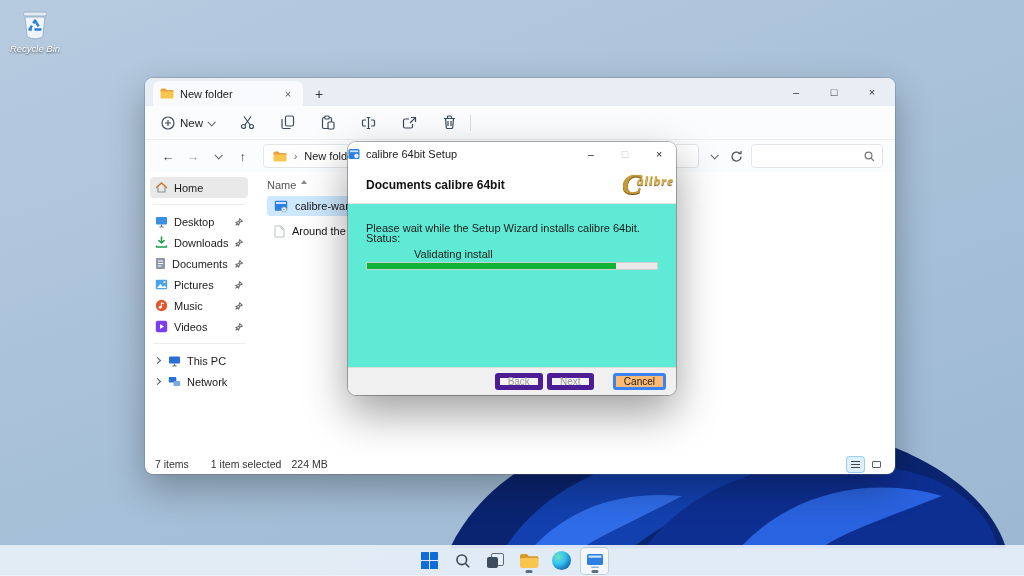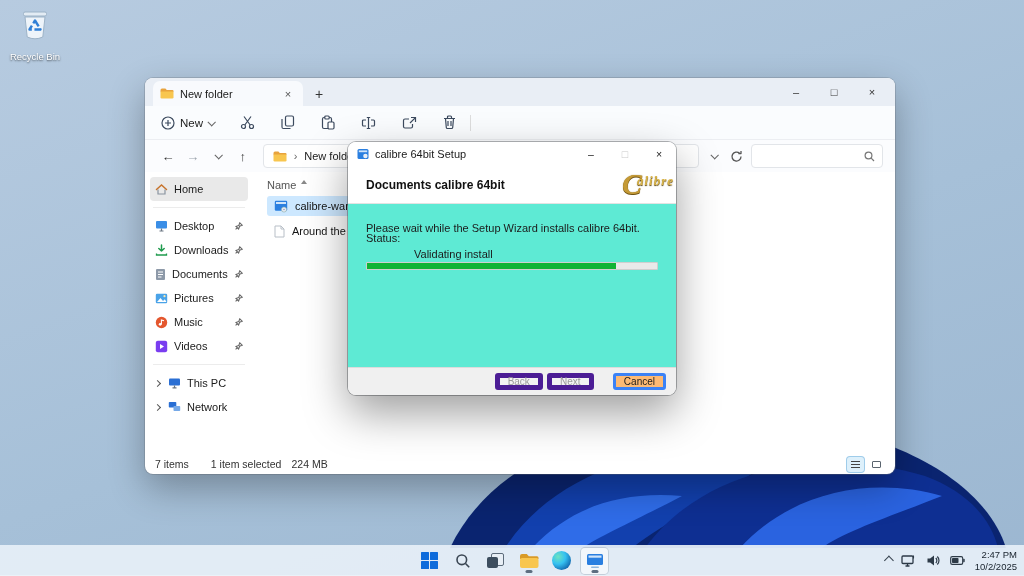--- a/index.html
+++ b/index.html
@@ -6,22 +6,22 @@
   html,body { width:1024px; height:576px; overflow:hidden;
     font-family:"Liberation Sans", sans-serif; }
   .stage { position:relative; width:1024px; height:576px; overflow:hidden;
     background:linear-gradient(160deg,#b7cbe0 0%,#a6c0d8 55%,#9cb7d1 100%); }
 
   
   .bloom { position:absolute; left:440px; top:398px; z-index:1; }
 
   
   .recycle { position:absolute; left:6px; top:8px; width:58px; text-align:center; z-index:1; }
-  .recycle-label { margin-top:10px; font-size:9.5px; color:#fff;
-    text-shadow:0 1px 2px rgba(0,0,0,.65); }
+  .recycle-label { margin-top:2px; font-size:9.5px; color:#fff;
+    text-shadow:0 1px 2px rgba(0,0,0,.65);font-style:italic; }
 
   
   .explorer { position:absolute; left:145px; top:78px; width:750px; height:396px;
     background:#fff; border-radius:8px; z-index:2;
     box-shadow:0 14px 36px rgba(0,0,0,.30), 0 0 0 1px rgba(120,130,140,.35); }
   .tabs-row { height:28px; background:#e9eef5; border-radius:8px 8px 0 0;
     display:flex; align-items:flex-end; position:relative; }
   .tab { margin-left:8px; width:150px; height:25px; background:#f8fafd;
     border-radius:7px 7px 0 0; display:flex; align-items:center; gap:6px;
     padding:0 7px; font-size:11px; color:#1b1b1b; }
@@ -52,21 +52,21 @@
   .addr-sep { color:#666; font-size:11px; }
   .addr-tail { display:flex; align-items:center; gap:4px; margin-left:4px; }
   .search-box { margin-left:auto; margin-right:0; width:132px; height:24px;
     border:1px solid #e2e5e9; background:#fff; border-radius:4px;
     display:flex; align-items:center; padding:0 7px; }
   .search-box input { flex:1; border:none; outline:none; font-size:10.5px; min-width:0;
     font-family:"Liberation Sans", sans-serif; }
 
   .ex-body { display:flex; height:282px; }
   .sidebar { width:106px; padding:5px 3px 0 5px; font-size:11px; color:#1b1b1b; }
-  .side-item { height:21px; display:flex; align-items:center; gap:6px; padding:12px 5px;
+  .side-item { height:21px; display:flex; align-items:center; gap:6px; padding:4px 5px;
     border-radius:4px; position:relative; }
   .side-item.selected { background:#e9e9e9; }
   .side-sep { height:1px; background:#ececec; margin:6px 3px; }
   .pin { margin-left:auto; display:flex; }
   .tree-chev { width:5px; height:5px; border-right:1.1px solid #555; border-bottom:1.1px solid #555;
     transform:rotate(-45deg); margin-right:2px; flex:none; }
 
   .file-area { flex:1; padding:7px 0 0 16px; }
   .col-header { display:flex; align-items:center; gap:5px; font-size:11px; color:#555; }
   .sort-caret { width:0; height:0; border-left:3.5px solid transparent;
@@ -86,21 +86,21 @@
     position:relative; }
   .vt-lines::after { content:""; position:absolute; left:0; right:0; top:2.2px; height:1.5px; background:#444; }
   .vt-rect { width:9px; height:7px; border:1.3px solid #5a646e; border-radius:1px; }
 
   
   .installer { position:absolute; left:348px; top:142px; width:328px; height:253px;
     background:#fff; border-radius:8px; overflow:hidden; z-index:3;
     display:flex; flex-direction:column;
     box-shadow:0 18px 44px rgba(0,0,0,.38), 0 0 0 1px rgba(90,95,100,.45); }
   .inst-titlebar { height:24px; display:flex; align-items:center; gap:6px;
-    padding-left:9px; font-size:11px; color:#1b1b1b; background:#fff; flex:none; }
+    font-size:11px; color:#1b1b1b; background:#fff; flex:none; }
   .inst-controls { margin-left:auto; display:flex; height:100%; }
   .inst-wbtn { width:34px; display:flex; align-items:center; justify-content:center;
     font-size:10.5px; color:#222; }
   .inst-wbtn.disabled { color:#c9c9c9; }
   .inst-header { height:38px; position:relative; background:#fff;
     border-bottom:1px solid #e3e3e3; flex:none; }
   .inst-heading { position:absolute; left:18px; top:12px; font-size:12px; font-weight:bold;
     color:#111; }
   .calibre-logo { position:absolute; right:2px; top:1px; white-space:nowrap; }
   .logo-c { font-family:"Liberation Serif", serif; font-style:italic; font-weight:bold;
@@ -482,36 +482,15 @@
         <span class="edge-circle"></span>
       </div>
       <div class="tb-slot active focused">
         <svg width="18" height="16" viewBox="0 0 18 16">
           <rect x="1" y="1" width="16" height="11" rx="1.5" fill="#2a7fe0"></rect>
           <rect x="2.5" y="2.5" width="13" height="2.2" fill="#cfe4fa"></rect>
           <rect x="5" y="13.5" width="8" height="1.6" rx="0.8" fill="#8fb6dd"></rect>
         </svg>
       </div>
     </div>
-    <div class="tray">
-      <span class="tray-chev"></span>
-      <svg width="15" height="13" viewBox="0 0 15 13" fill="none" stroke="#2d3a47" stroke-width="1.3">
-        <rect x="1" y="2" width="11" height="7.5" rx="1"></rect>
-        <path d="M4.5 12 h4 M6.5 9.5 V12"></path>
-        <path d="M12.5 1.5 v3" stroke-width="1.1"></path>
-      </svg>
-      <svg width="14" height="13" viewBox="0 0 14 13">
-        <path d="M1.5 4.5 h2.6 L8 1.5 v10 L4.1 8.5 H1.5 Z" fill="#2d3a47"></path>
-        <path d="M9.8 4 a3.5 3.5 0 0 1 0 5 M11.3 2.5 a5.6 5.6 0 0 1 0 8" stroke="#2d3a47" stroke-width="1.2" fill="none"></path>
-      </svg>
-      <svg width="15" height="9" viewBox="0 0 15 9">
-        <rect x="0.7" y="0.7" width="12" height="7.6" rx="1.6" fill="none" stroke="#2d3a47" stroke-width="1.2"></rect>
-        <rect x="2" y="2" width="6.5" height="5" rx="0.8" fill="#2d3a47"></rect>
-        <rect x="13.2" y="2.8" width="1.5" height="3.4" rx="0.7" fill="#2d3a47"></rect>
-      </svg>
-      <div class="clock">
-        <div>2:47 PM</div>
-        <div>10/2/2025</div>
-      </div>
-    </div>
   </div>
 
 </div>
 
 </body></html>

